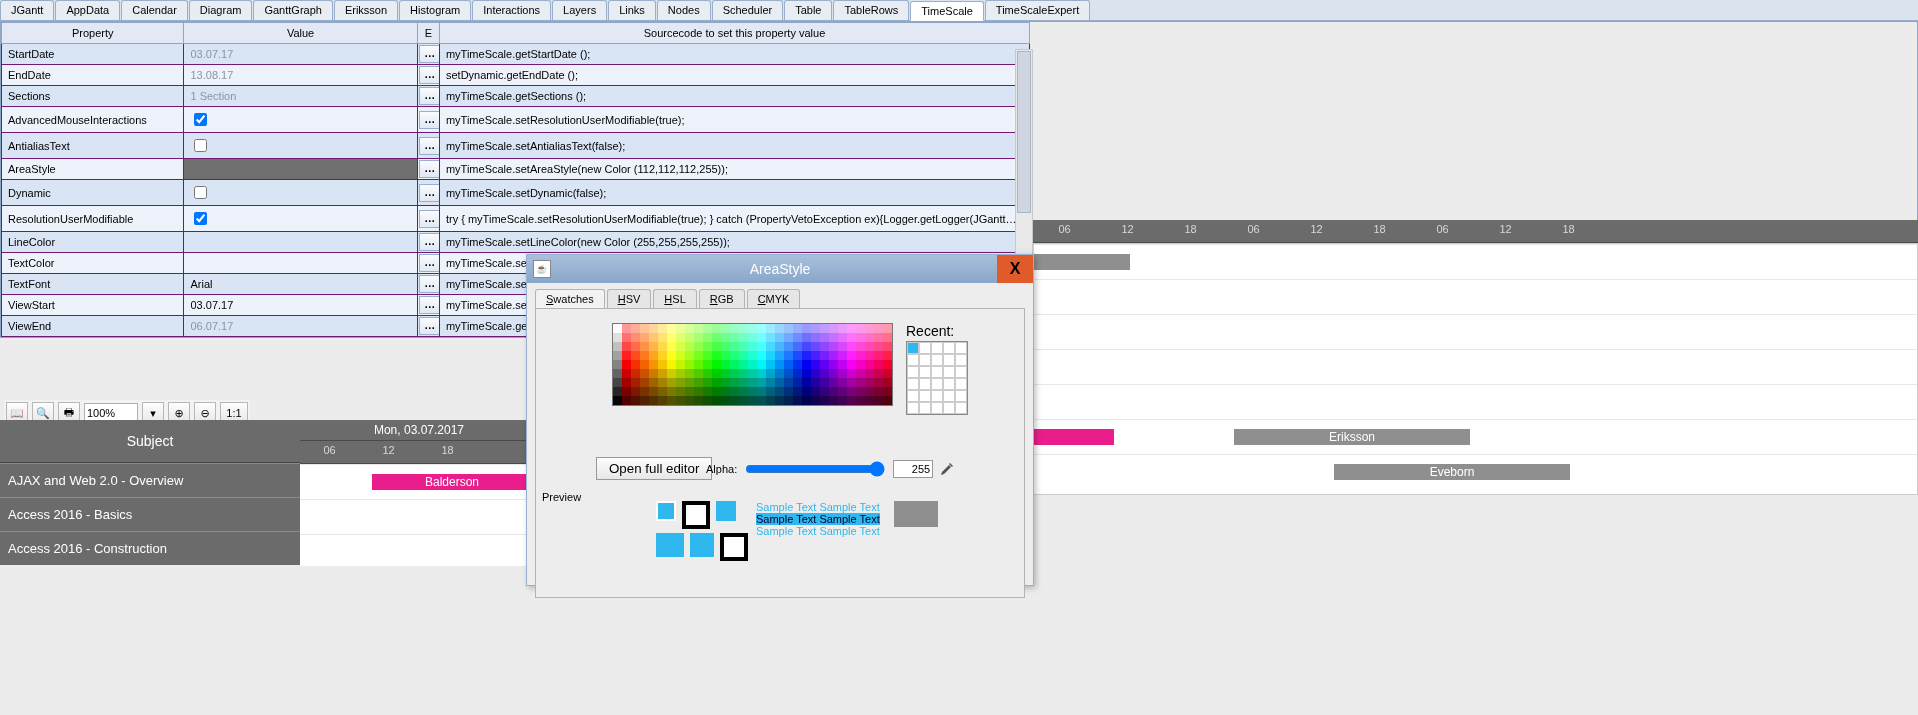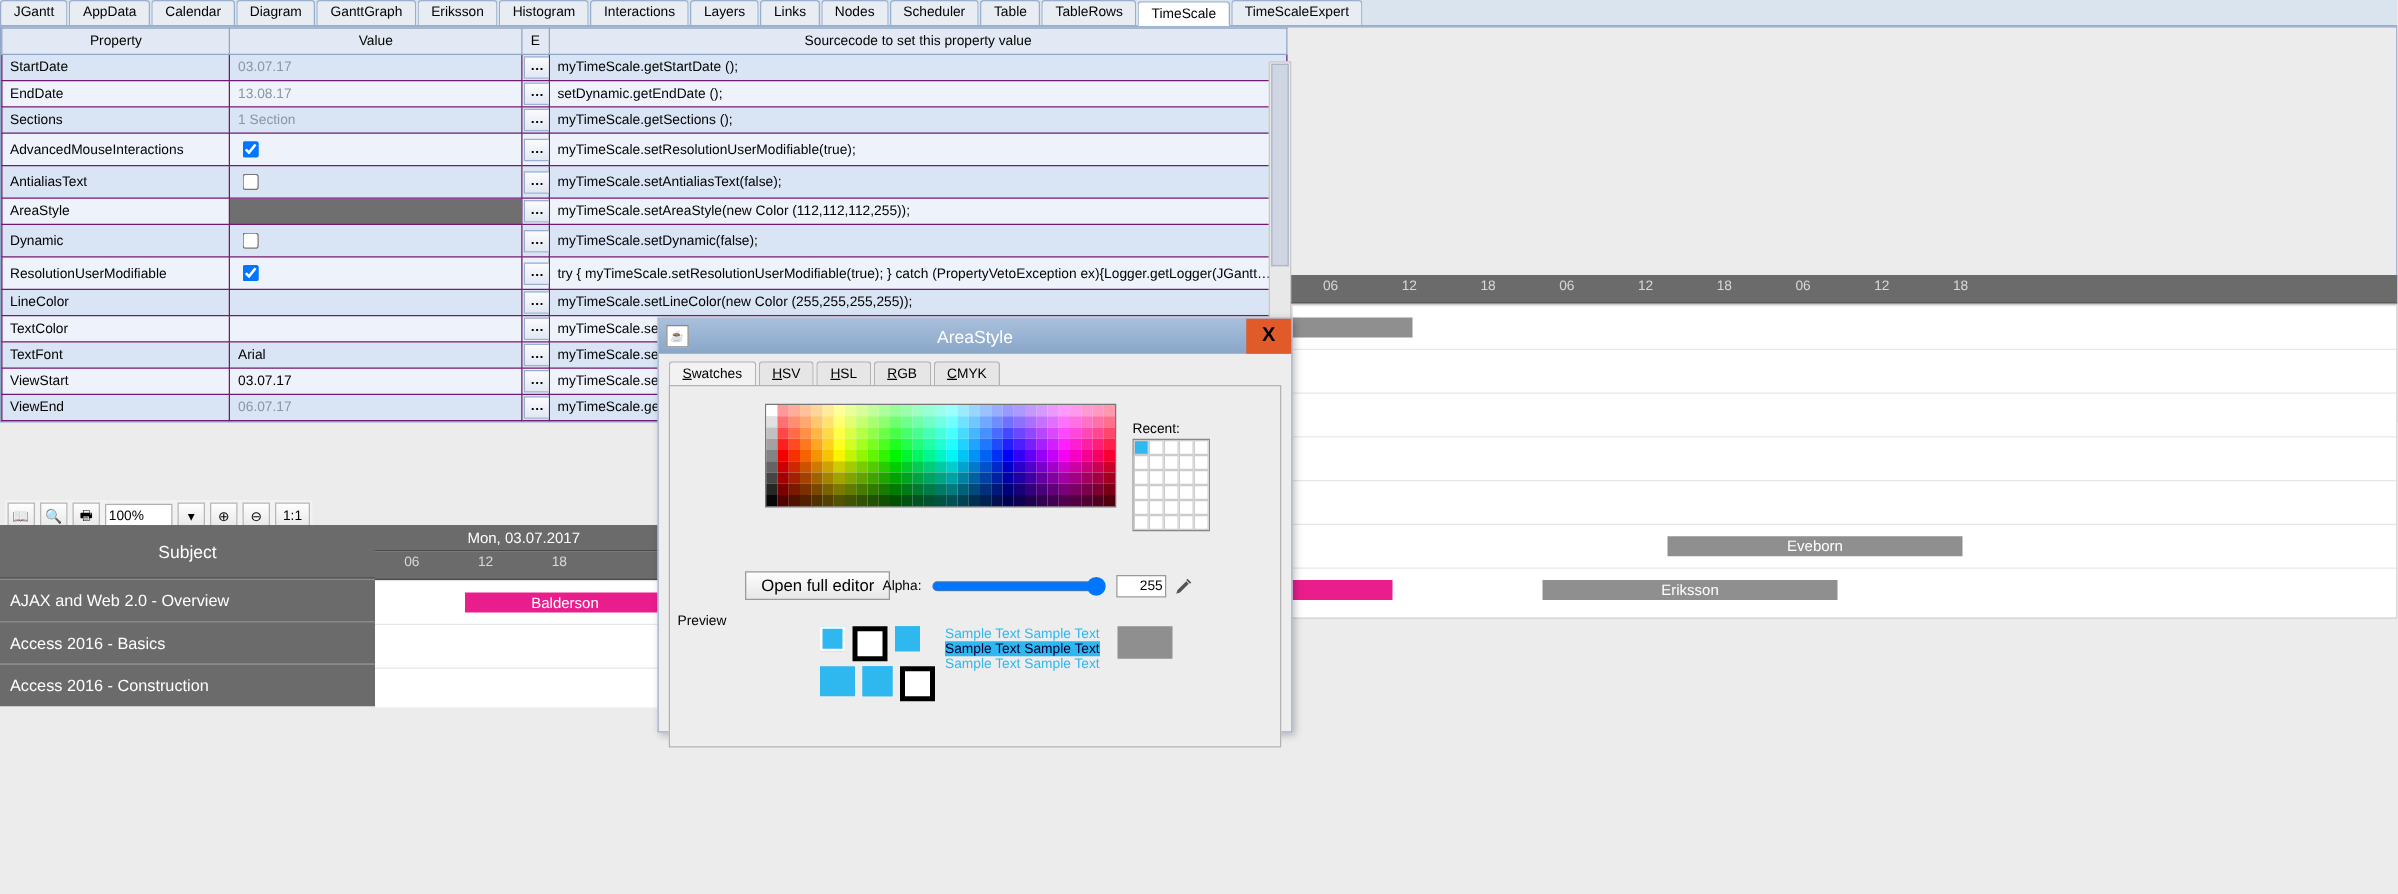--- a/index.html
+++ b/index.html
@@ -37,21 +37,21 @@
 .colorpicker{position:absolute;left:526px;top:254px;width:506px;height:330px;background:#ededed;border:1px solid #9aaed0;box-shadow:2px 2px 6px rgba(0,0,0,0.25)}
 .cp-title{height:28px;background:linear-gradient(#a9c0db,#88a6c9);display:flex;align-items:center;justify-content:center;color:#fff;font-size:14px;position:relative}
 .cp-title .java{position:absolute;left:6px;width:16px;height:16px;background:#fff;border:1px solid #888;font-size:9px;text-align:center;line-height:16px;color:#c07030}
 .cp-close{position:absolute;right:0;top:0;width:36px;height:28px;background:#e05a2a;color:#000;font-size:16px;font-weight:bold;display:flex;align-items:center;justify-content:center;cursor:pointer}
 .cp-tabs{display:flex;margin:6px 8px 0 8px}
 .cp-tab{padding:3px 10px;border:1px solid #b3b3b3;border-bottom:none;background:#e6e6e6;margin-right:2px;cursor:pointer;border-top-left-radius:3px;border-top-right-radius:3px;font-size:11px}
 .cp-tab.active{background:#f2f2f2}
 .cp-content{border:1px solid #b3b3b3;margin:0 8px 8px 8px;padding:14px;background:#ededed;height:260px;position:relative}
 .swatchgrid{display:grid;grid-template-columns:repeat(31,9px);grid-auto-rows:9px;gap:0;border:1px solid #777;width:279px}
 .swatchgrid div{width:9px;height:9px}
-.recent{position:absolute;left:370px;top:28px;font-size:11px}
+.recent{position:absolute;left:370px;top:14px;font-size:14px}
 .recentgrid{display:grid;grid-template-columns:repeat(5,12px);grid-auto-rows:12px;gap:0;margin-top:2px;border:1px solid #888;width:60px}
 .recentgrid div{width:12px;height:12px;background:#fff;border:1px solid #ccc;box-sizing:border-box}
 .cp-open{position:absolute;left:60px;top:148px;padding:3px 12px;border:1px solid #999;background:linear-gradient(#fdfdfd,#e7e7e7);cursor:pointer}
 .cp-alpha{position:absolute;left:170px;top:150px;display:flex;align-items:center;gap:6px;font-size:11px}
 .cp-alpha input[type=range]{width:140px}
 .cp-alpha input[type=text]{width:34px;height:16px;font-size:11px;border:1px solid #999;text-align:right;padding:0 2px}
 .eyedrop{width:16px;height:16px;display:inline-block}
 .cp-preview-label{position:absolute;left:6px;top:182px;font-size:11px}
 .cp-preview{position:absolute;left:120px;top:192px;display:flex;align-items:flex-start;gap:8px}
 .cp-swset{display:flex;gap:6px}
@@ -204,25 +204,25 @@
       </div>
     <div class="ganttright-body" style="height:250px;border:1px solid #ccc">
       <div class="ganttright-row">
           <div class="gbar grey" style="left:0;width:96px"></div>
         </div>
       <div class="ganttright-row"></div>
       <div class="ganttright-row"></div>
       <div class="ganttright-row"></div>
       <div class="ganttright-row"></div>
       <div class="ganttright-row">
-        <div class="gbar grey" style="left:300px;width:236px">Eveborn</div>
-      </div>
-      <div class="ganttright-row">
         <div class="gbar pink" style="left:0;width:80px"></div>
         <div class="gbar grey" style="left:200px;width:236px">Eriksson</div>
+      </div>
+      <div class="ganttright-row">
+        <div class="gbar grey" style="left:300px;width:236px">Eveborn</div>
       </div>
     </div>
   </div>
 
   <div class="toolbar">
     <div class="tbtn">📖</div>
     <div class="tbtn">🔍</div>
     <div class="tbtn">🖶</div>
     <input class="zoominput" value="100%" style="">
     <div class="tbtn">▾</div>

